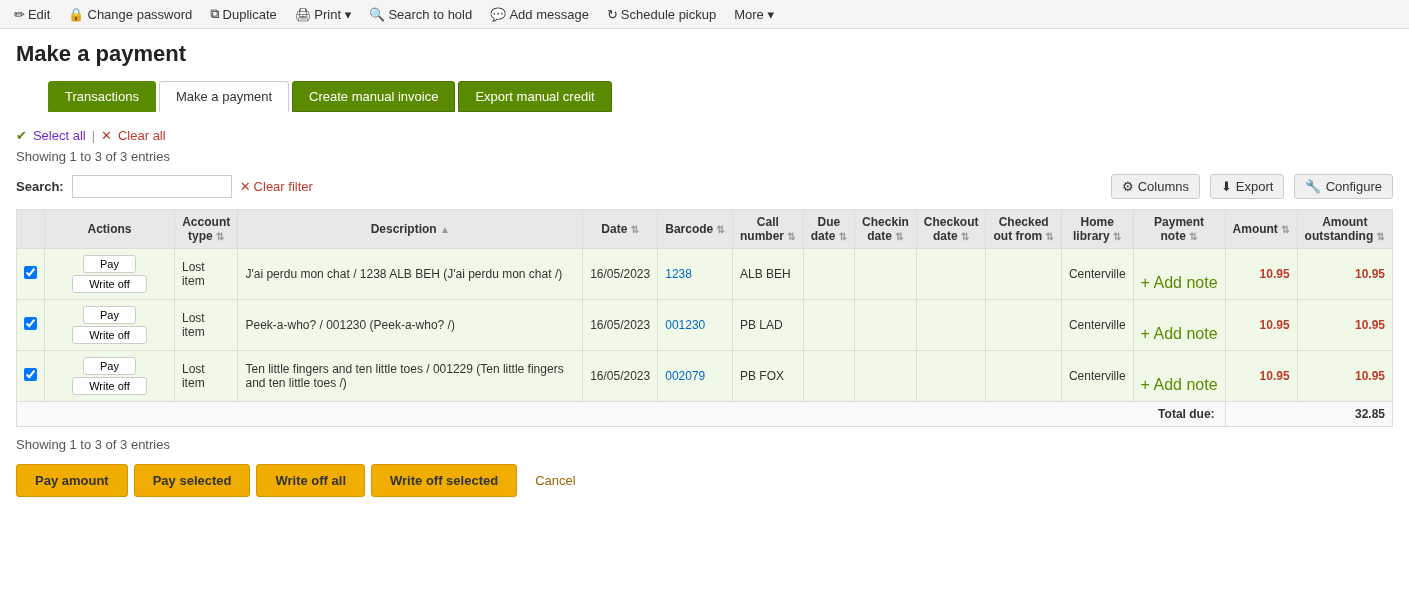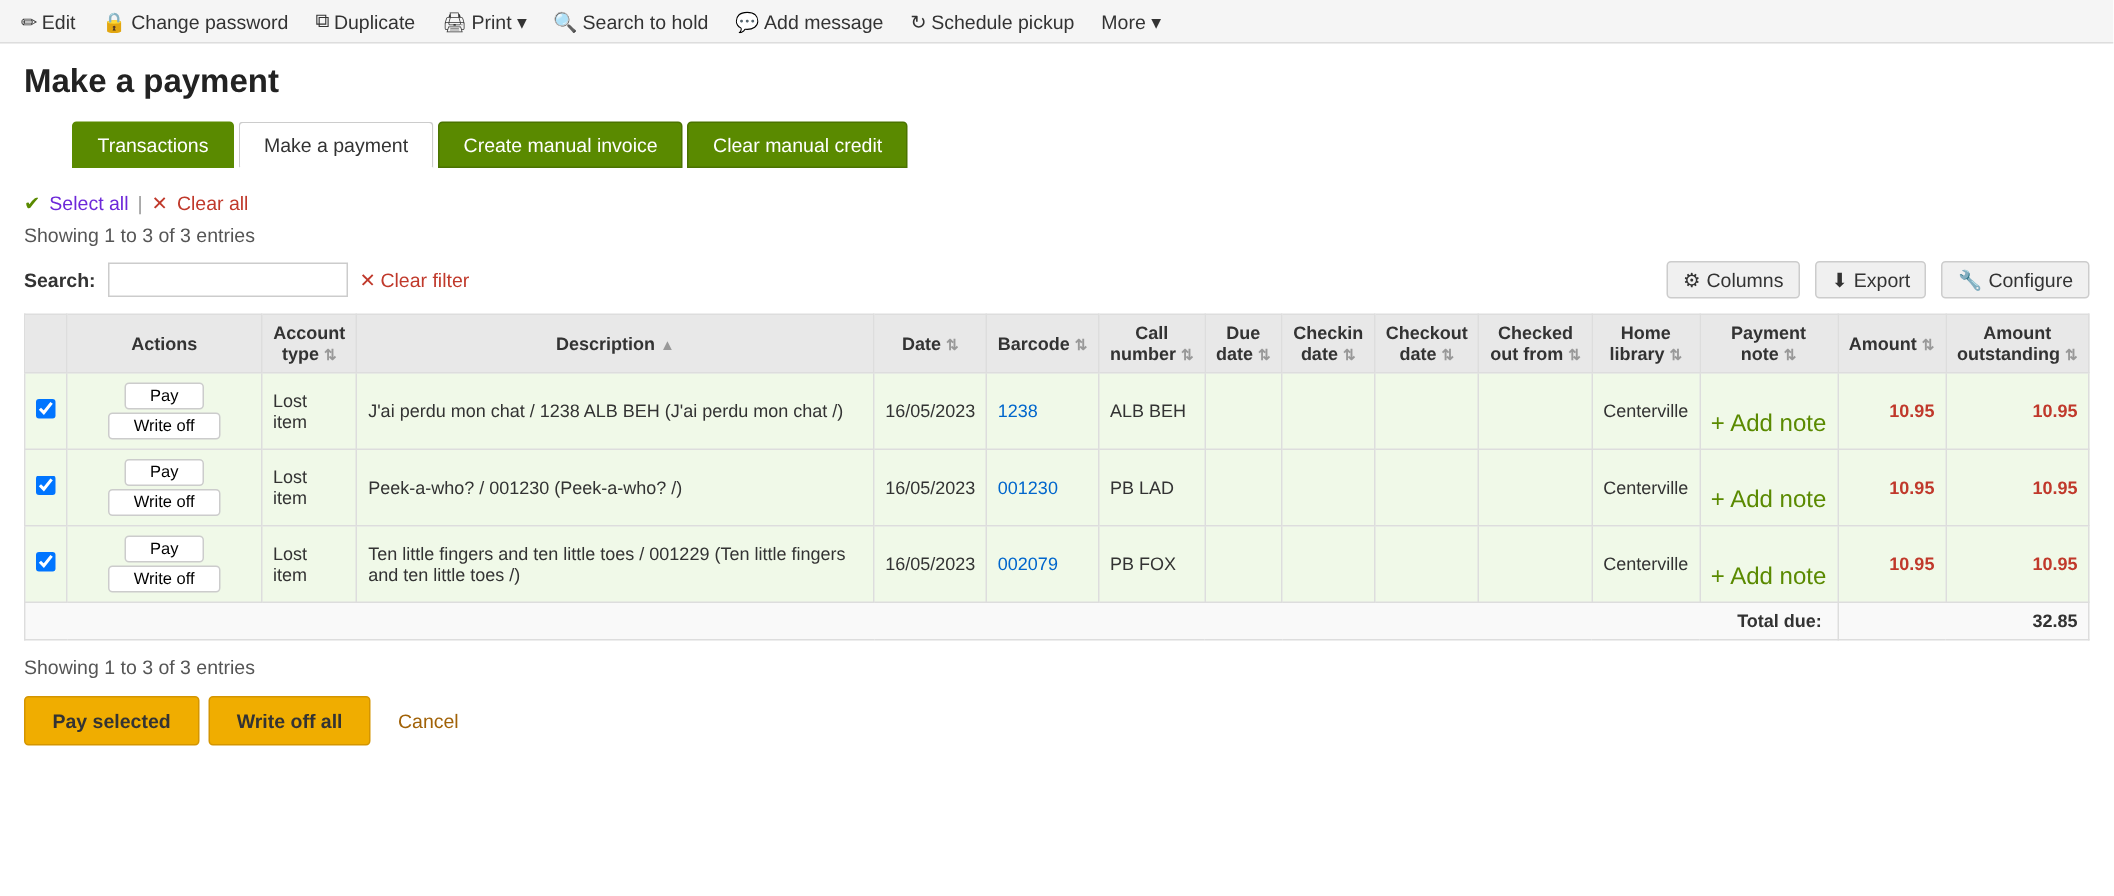--- a/index.html
+++ b/index.html
@@ -160,21 +160,21 @@
   </a>
 </div>
 
 <div class="main-content">
   <h1>Make a payment</h1>
 
   <div class="tabs">
     <button class="tab-btn active">Transactions</button>
     <button class="tab-btn active-white">Make a payment</button>
     <button class="tab-btn green">Create manual invoice</button>
-    <button class="tab-btn green">Clear manual credit</button>
+    <button class="tab-btn green">Export manual credit</button>
   </div>
 
   <div class="select-controls">
     <span style="color:#5a8a00;">✔</span>
     <a style="color:#6d28d9;">Select all</a>
     <span class="sep"> | </span>
     <span style="color:#c0392b;">✕</span>
     <a class="clear-link">Clear all</a>
   </div>
 
@@ -301,17 +301,19 @@
       <tr class="total-row">
         <td colspan="13" style="text-align:right; font-weight:bold; padding-right:10px;">Total due:</td>
         <td colspan="2" style="text-align:right; font-weight:bold;">32.85</td>
       </tr>
     </tfoot>
   </table>
 
   <div class="bottom-entry-count">Showing 1 to 3 of 3 entries</div>
 
   <div class="bottom-buttons">
+    <button class="btn-yellow">Pay amount</button>
     <button class="btn-yellow">Pay selected</button>
     <button class="btn-yellow">Write off all</button>
+    <button class="btn-yellow">Write off selected</button>
     <button class="btn-cancel">Cancel</button>
   </div>
 </div>
 
 </body></html>

